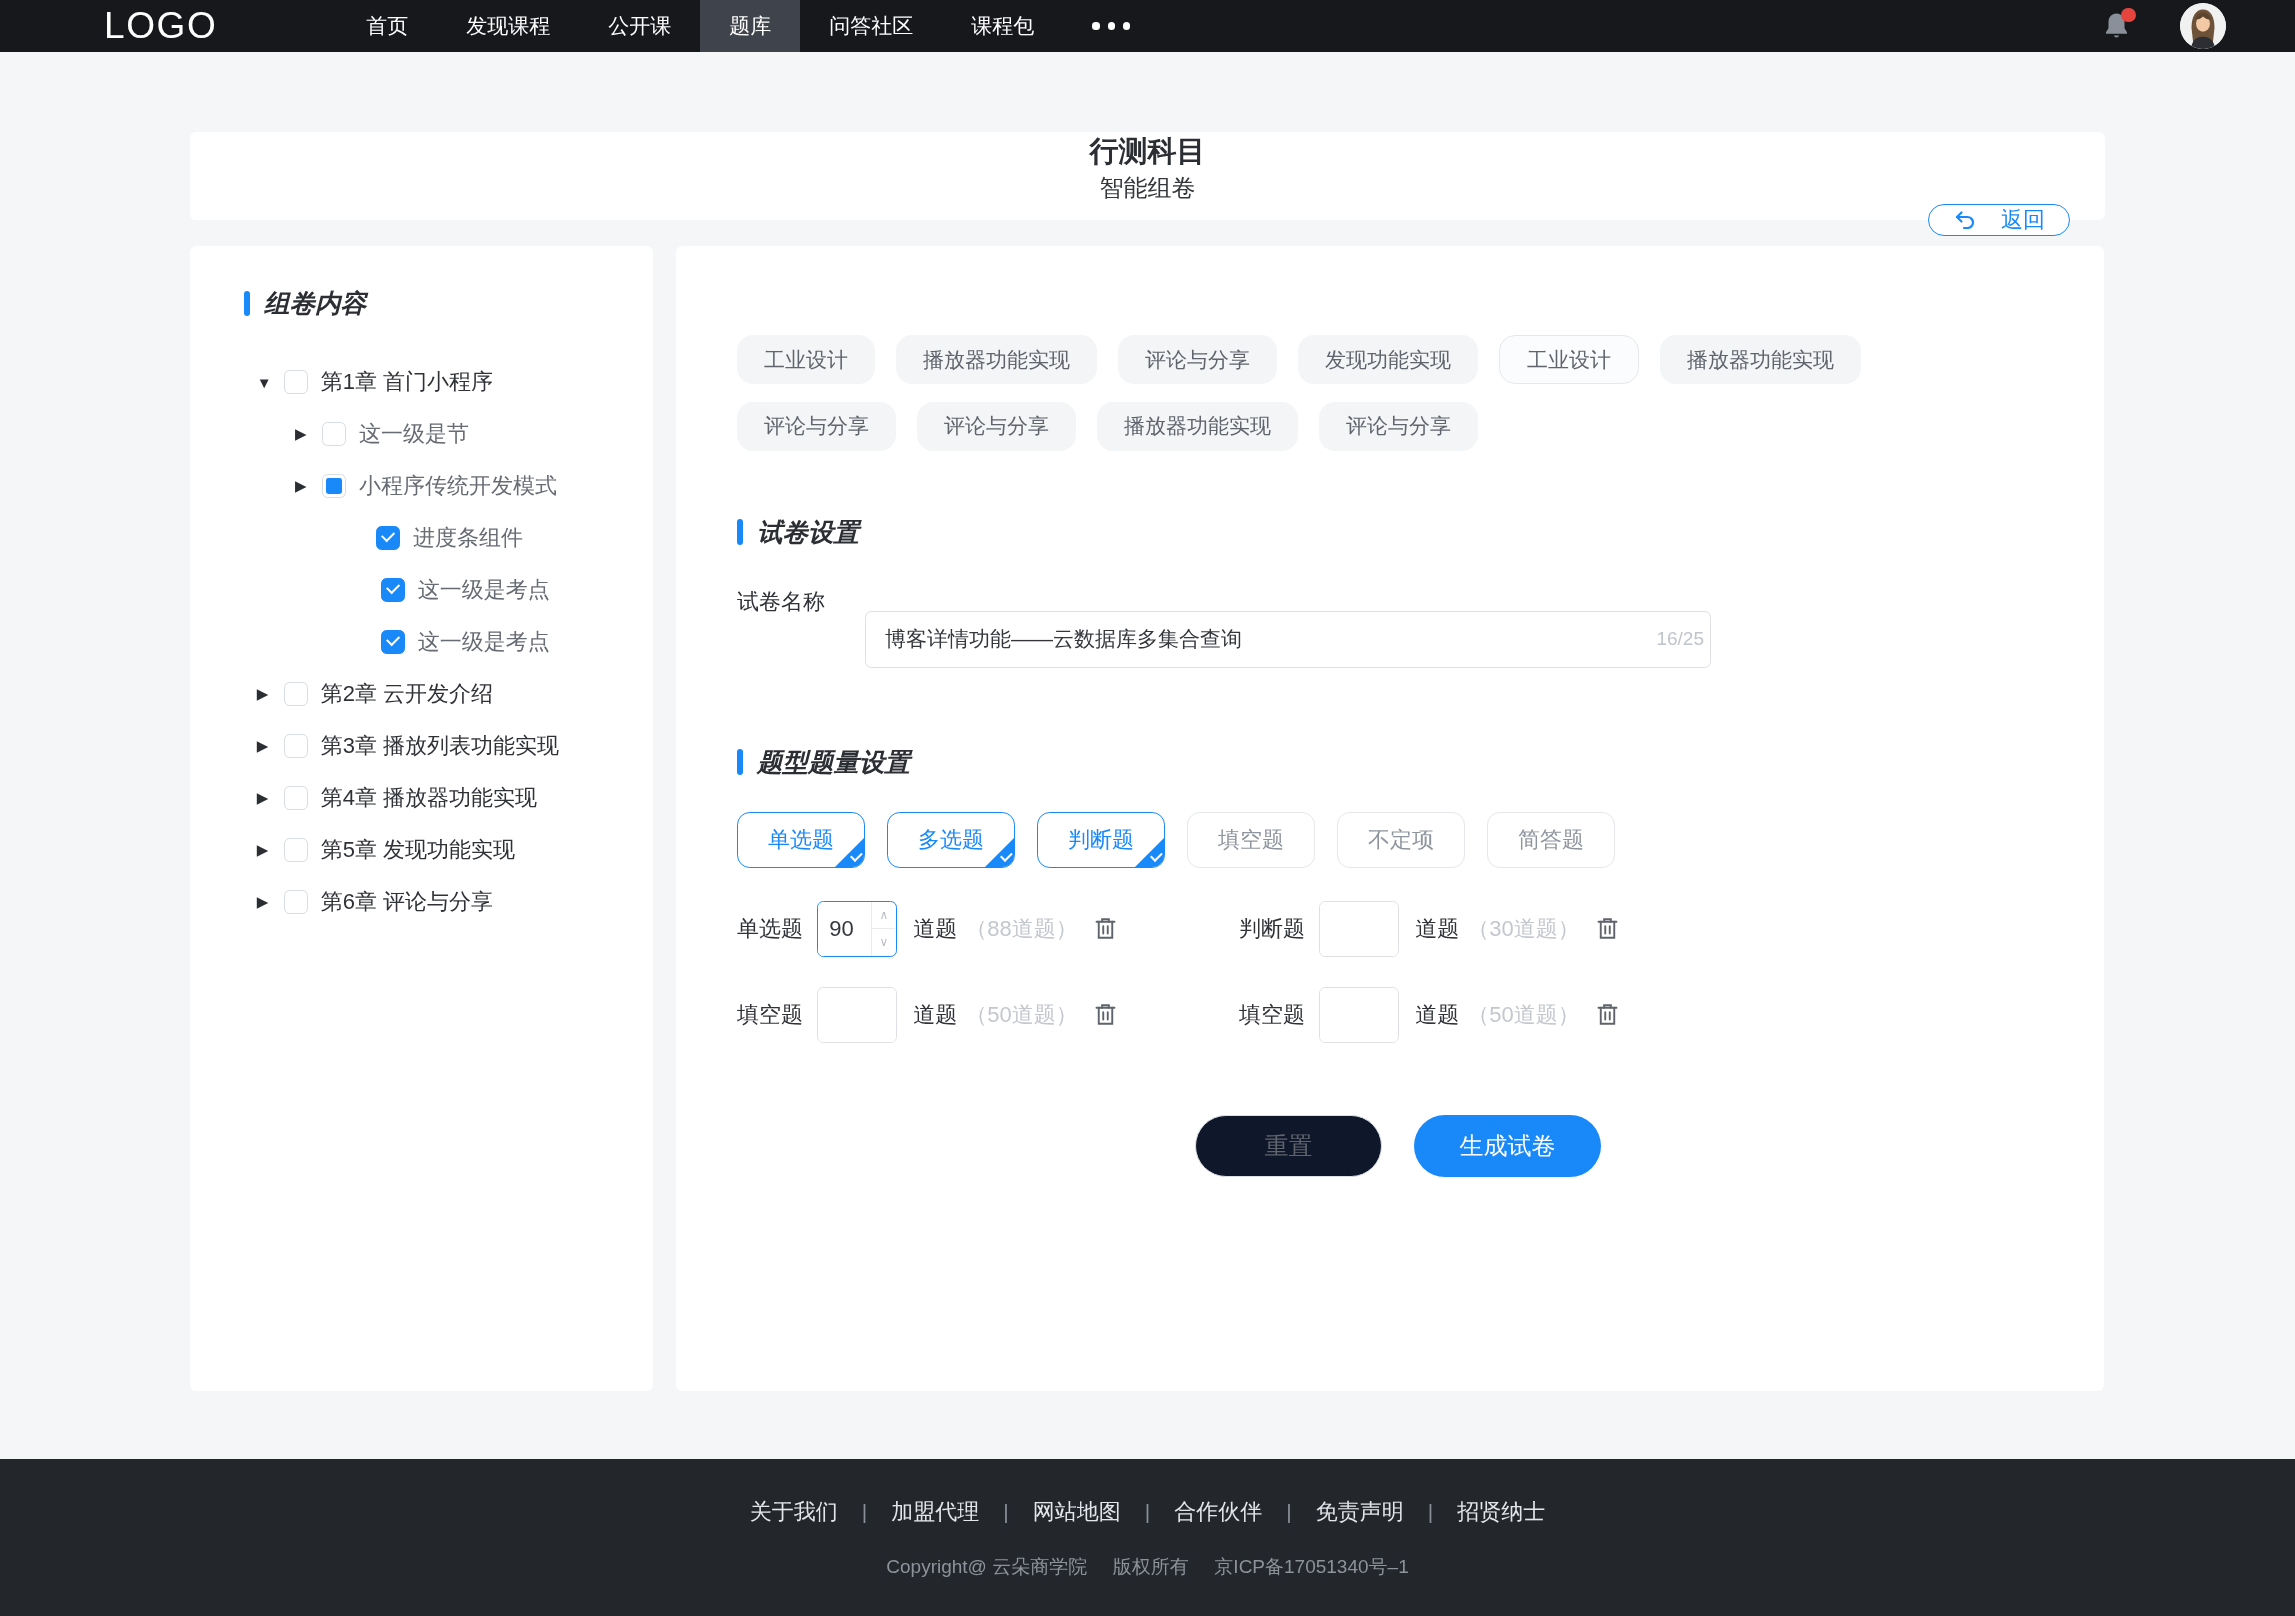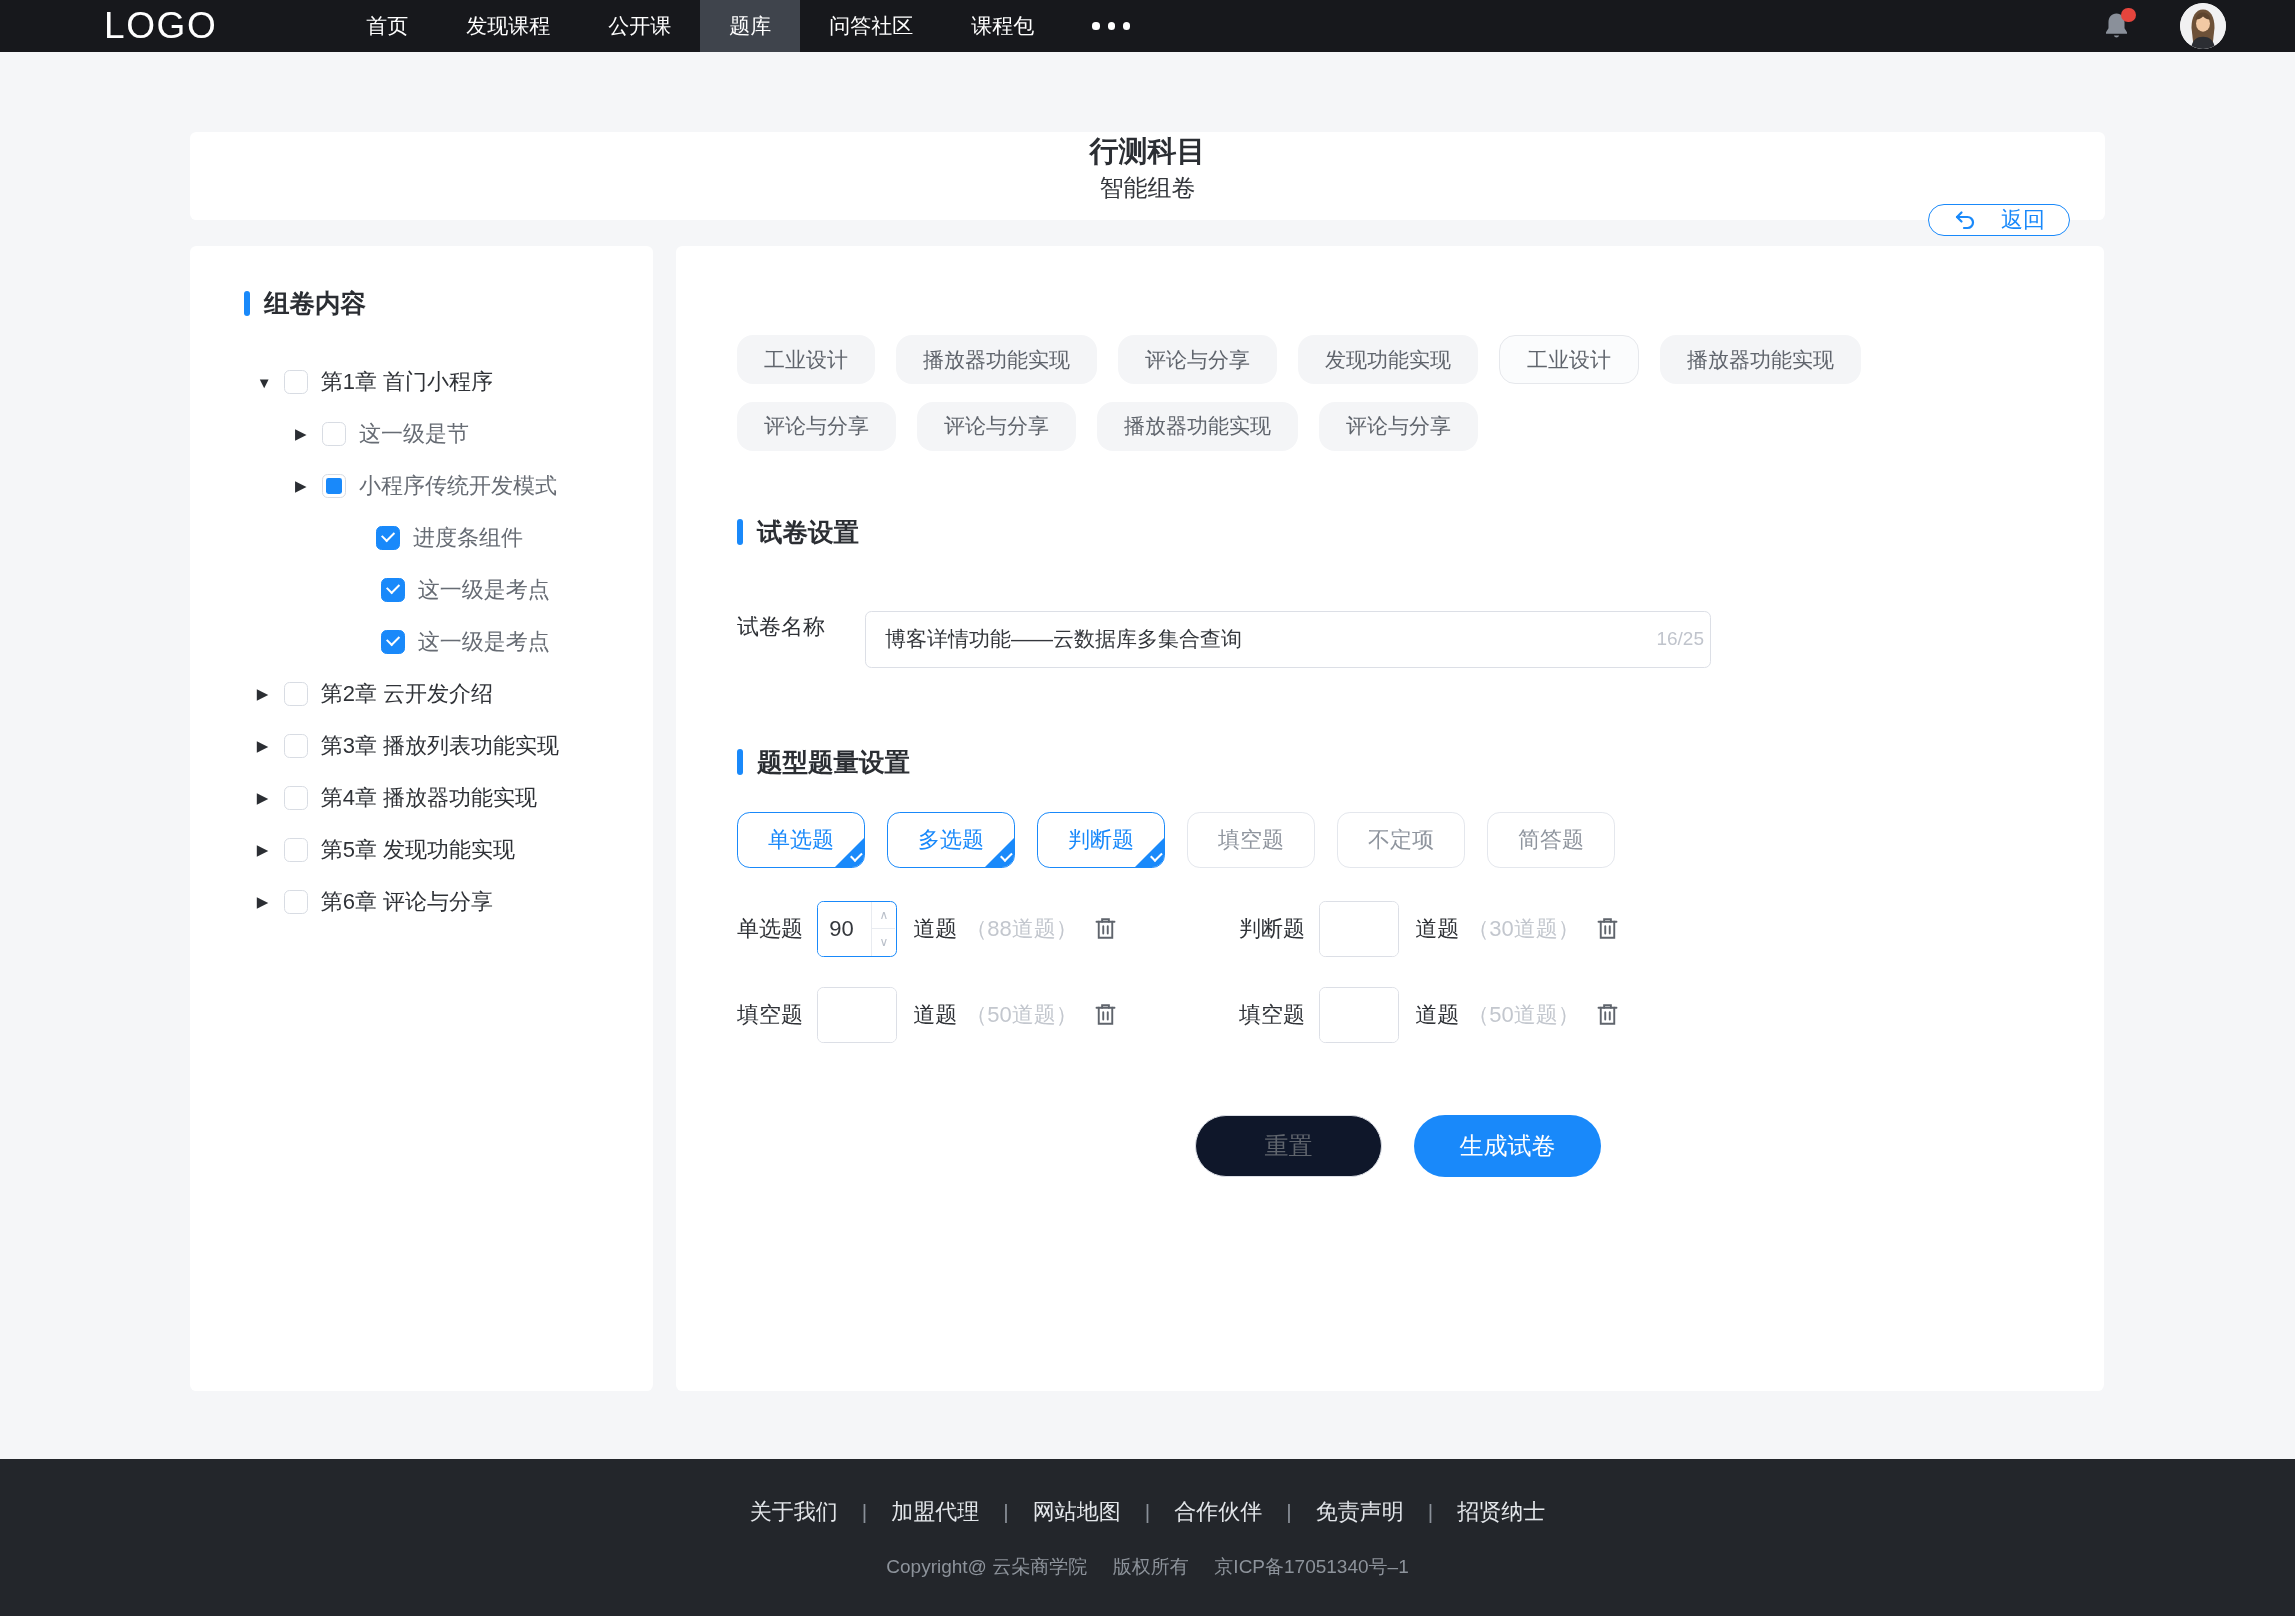--- a/index.html
+++ b/index.html
@@ -45,21 +45,21 @@
     border:1.6px solid #1989fa; border-radius:25.5px; background:#fff;
     color:#1989fa; font-size:22px; display:flex; align-items:center; gap:24px;
     cursor:pointer; font-family:Liberation Sans, sans-serif;
   }
   .back-btn svg { width:24px; height:24px; }
 
   
   .content { display:flex; margin:26px 191px 0 190px; gap:23px; height:1145px; }
   .card { background:#fff; border-radius:6.4px; }
   .sidebar { width:463px; flex:none; padding:40px 16px 0 54px; }
-  .sec-head { display:flex; align-items:center; gap:14.3px; }
+  .sec-head { display:flex; align-items:center; gap:14.3px;font-style:italic; }
   .sec-bar { width:5.6px; height:25.5px; border-radius:3.2px; background:#1989fa; flex:none; }
   .sec-title { font-size:25.5px; font-weight:bold; color:#2b2e33; }
 
   
   .tree { margin-top:35px; }
   .tree-row { display:flex; align-items:center; height:52px; cursor:pointer; }
   .tree-row .arrow { width:17.5px; font-size:15px; color:#2b2e33; flex:none; margin-right:9.6px; }
   .tree-row .arrow.none { visibility:hidden; }
   .lv1 { padding-left:12.8px; }
   .lv2 { padding-left:51px; }
@@ -78,21 +78,21 @@
   
   .main { flex:1; padding:48px 45px 0 61px; }
   .tags { display:flex; flex-wrap:wrap; gap:17.5px 21px; margin-top:41px; max-width:1243px; }
   .tag {
     height:49px; background:#f4f5f7; border-radius:16px; padding:0 27px;
     font-size:21px; color:#60656d; display:flex; align-items:center; white-space:nowrap;
   }
   .tag.bordered { background:#fbfcfd; border:1.6px solid #e6e8ec; }
 
   .paper-sec { margin-top:64px; }
-  .form-row { display:flex; align-items:center; margin-top:37px; }
+  .form-row { display:flex; align-items:flex-start; margin-top:37px; }
   .form-label { width:128px; font-size:22px; color:#2f3237; flex:none; }
   .name-wrap { position:relative; width:846px; height:57px;margin-top:24px; }
   .name-wrap input {
     width:100%; height:100%; border:1.6px solid #dcdfe6; border-radius:6.4px;
     font-size:21px; color:#34373c; padding:0 104px 0 19px; outline:none; font-family:inherit; background:#fff;
   }
   .name-counter { position:absolute; right:7px; top:50%; transform:translateY(-50%); font-size:19px; color:#c0c4cc; }
 
   .radio-row { margin-top:48px; }
   .radios { display:flex; align-items:center; gap:75px; }

